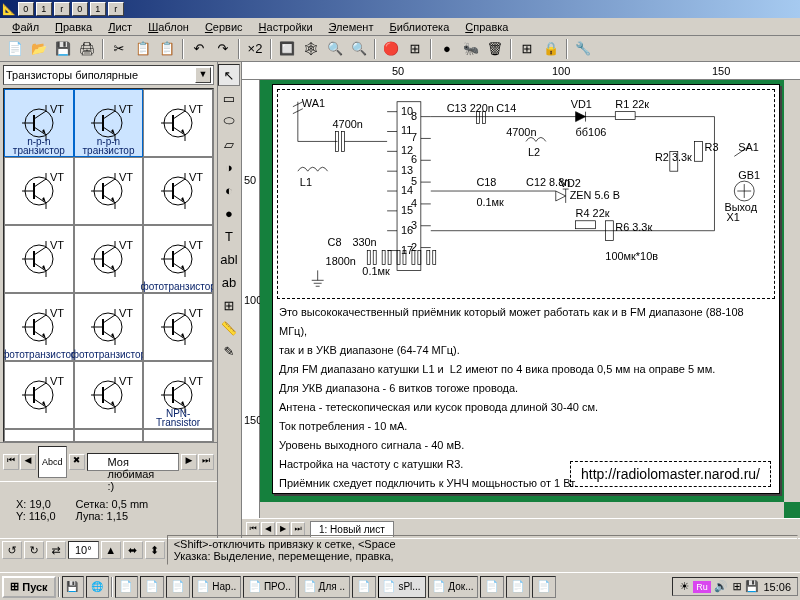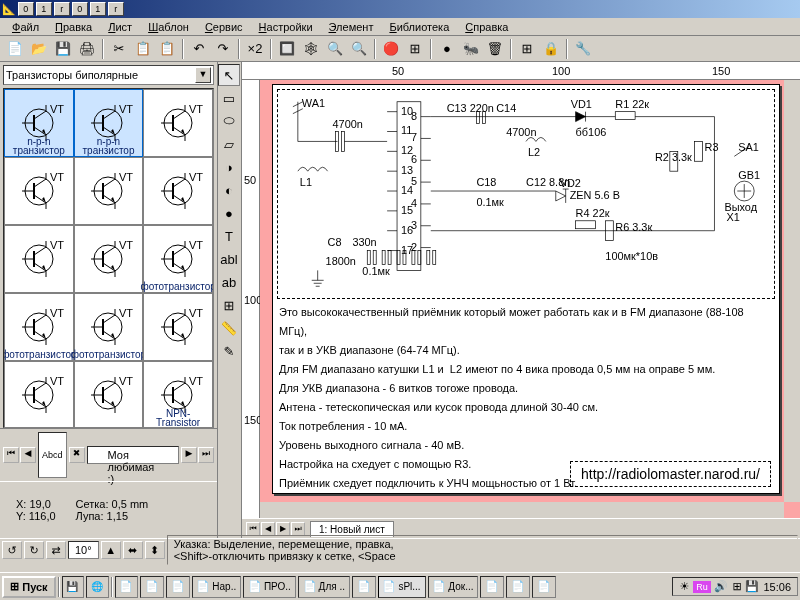--- a/index.html
+++ b/index.html
@@ -32,21 +32,21 @@
 .centerarea { flex: 1; display: flex; }
 .toolbox { width: 24px; background: #d4d0c8; border-right: 1px solid #808080; display: flex; flex-direction: column; padding-top: 2px; gap: 1px; }
 .toolbox .tool { width: 22px; height: 22px; border: 1px solid transparent; display: flex; align-items: center; justify-content: center; font-size: 13px; }
 .toolbox .tool.active { border: 1px inset #808080; background: #e8e8e8; }
 .canvas-wrap { flex: 1; display: flex; flex-direction: column; background: #d4d0c8; }
 .ruler-h { height: 18px; background: #fff; border-bottom: 1px solid #808080; position: relative; font-size: 9px; }
 .ruler-h span { position: absolute; top: 3px; }
 .canvas-body { flex: 1; display: flex; }
 .ruler-v { width: 18px; background: #fff; border-right: 1px solid #808080; position: relative; font-size: 9px; }
 .ruler-v span { position: absolute; left: 2px; transform: translateY(-50%); }
-.canvas { flex: 1; background: #fca5a5; overflow: auto; position: relative; }
+.canvas { flex: 1; background: #15803d; overflow: auto; position: relative; }
 .page { position: absolute; left: 12px; top: 4px; width: 508px; height: 410px; background: #fff; border: 1px solid #000; box-shadow: 2px 2px 0 #404040; }
 .schematic { position: absolute; left: 4px; top: 4px; right: 4px; height: 210px; border: 1px dashed #000; }
 .schematic svg { width: 100%; height: 100%; }
 .desc { position: absolute; left: 6px; top: 218px; right: 6px; font-size: 10px; line-height: 19px; color: #000; }
 .desc div { white-space: pre-wrap; }
 .urlbox { position: absolute; right: 8px; bottom: 6px; border: 1px dashed #000; padding: 4px 10px; font-size: 14px; }
 .tabstrip { height: 20px; background: #d4d0c8; border-top: 1px solid #fff; display: flex; align-items: center; padding: 0 4px; }
 .tabstrip .nav { width: 14px; height: 14px; border: 1px outset #fff; margin-right: 1px; text-align: center; font-size: 8px; line-height: 12px; }
 .tabstrip .tab { background: #fff; border: 1px solid #808080; border-bottom: none; padding: 2px 8px; margin-left: 4px; font-size: 10px; }
 .status2 { height: 22px; background: #d4d0c8; border-top: 1px solid #fff; display: flex; align-items: center; padding: 2px; gap: 2px; }
@@ -380,21 +380,21 @@
             </svg>
             <div class="lbl"></div>
           </div>
         </div>
     </div>
     <div class="libbottom">
       <div class="btns">
         <div>⏮</div>
         <div>◀</div>
       </div>
-      <div style="border:1px inset #808080;background:#fff;padding:17px 3px;font-size:9px">Abcd</div>
+      <div style="border:1px inset #808080;background:#fff;padding:10px 3px;font-size:9px">Abcd</div>
       <div class="btns">
           <div>✖</div>
         </div>
       <div class="fld">Моя любимая :)</div>
       <div class="btns">
         <div>▶</div>
         <div>⏭</div>
       </div>
     </div>
     <div class="info">
@@ -552,21 +552,21 @@
                 </svg>
             </div>
             <div class="desc" id="desc">
                 <div>Это высококачественный приёмник который может работать как и в FM диапазоне (88-108 МГц),</div>
                 <div>так и в УКВ диапазоне (64-74 МГц).</div>
                 <div>Для FM диапазано катушки L1 и  L2 имеют по 4 вика провода 0,5 мм на оправе 5 мм.</div>
                 <div>Для УКВ диапазона - 6 витков тогоже провода.</div>
                 <div>Антена - тетескопическая или кусок провода длиной 30-40 см.</div>
                 <div>Ток потребления - 10 мА.</div>
                 <div>Уровень выходного сигнала - 40 мВ.</div>
-                <div>Настройка на схедует с помощью R3.</div>
+                <div>Настройка на частоту с катушки R3.</div>
                 <div>Приёмник схедует подключить к УНЧ мощьностью от 1 Вт.</div>
               </div>
             <div class="urlbox">http://radiolomaster.narod.ru/</div>
           </div>
           <div class="scrollv"></div>
           <div class="scrollh"></div>
         </div>
       </div>
       <div class="tabstrip">
         <div class="nav">⏮</div>
@@ -581,22 +581,22 @@
 
 <div class="status2">
   <div class="sbtn">↺</div>
   <div class="sbtn">↻</div>
   <div class="sbtn">⇄</div>
   <div class="sfld">10°</div>
   <div class="sbtn">▲</div>
   <div class="sbtn">⬌</div>
   <div class="sbtn">⬍</div>
   <div class="stxt">
+    <div>&lt;Shift&gt;-отключить привязку к сетке, &lt;Space</div>
     <div>Указка: Выделение, перемещение, правка,</div>
-    <div>&lt;Shift&gt;-отключить привязку к сетке, &lt;Space</div>
   </div>
 </div>
 
 <div class="taskbar">
   <div class="start">
     <span>⊞</span>
     <span>Пуск</span>
   </div>
   <div style="width:2px;height:20px;border-left:1px solid #808080;border-right:1px solid #fff"></div>
   <div class="tbitem">💾</div>

